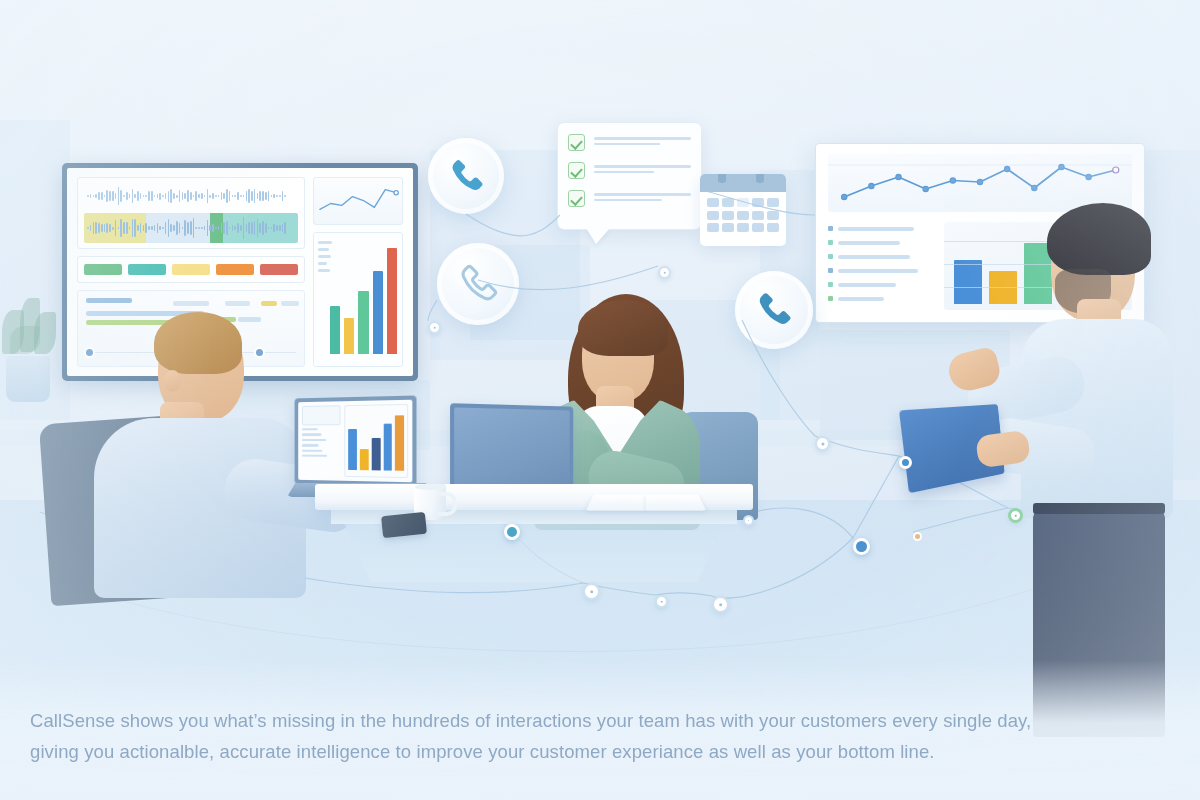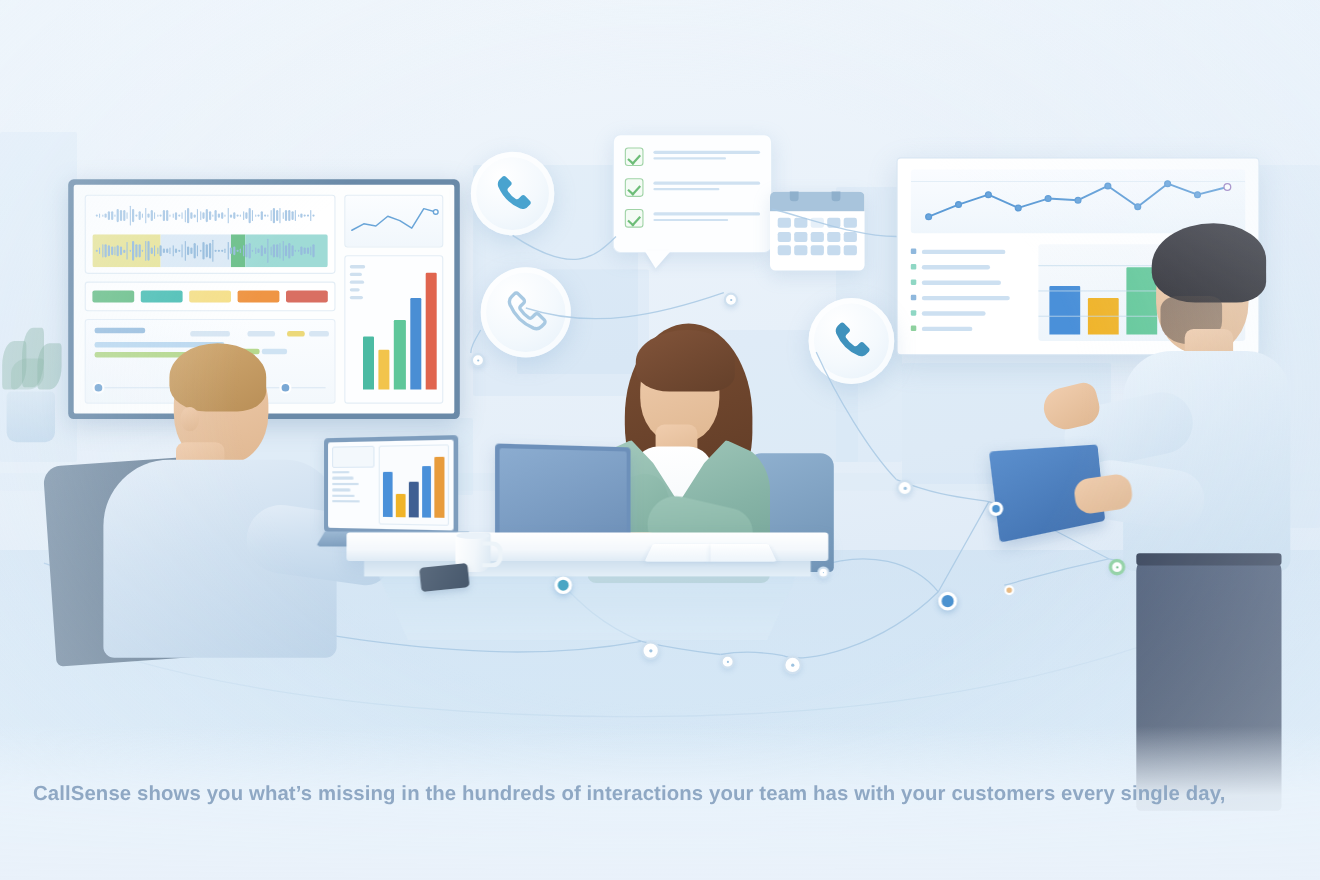--- a/index.html
+++ b/index.html
@@ -6,21 +6,20 @@
   html, body {
     width: 1200px; height: 800px;
     font-family: "Liberation Sans", sans-serif;
     overflow: hidden;
     background: #eef4fa;
   }
   #scene {
     position: relative;
     width: 1200px; height: 800px;
     background: linear-gradient(170deg, #f2f7fc 0%, #eaf2fa 30%, #e4eef8 55%, #dce9f6 75%, #d6e5f4 100%);
-    font-weight: bold;
   }
 
   
   .bg-layer { position: absolute; inset: 0; }
   .bg-block {
     position: absolute;
     background: rgba(170,200,228,0.22);
     border-radius: 2px;
   }
   .bg-soft { background: rgba(190,215,236,0.18); }
@@ -835,15 +834,16 @@
       <div class="node hollow green-ring" style="left: 1008px; top: 508px; width: 15px; height: 15px;"></div>
       <div class="node amber" style="left: 913px; top: 532px; width: 9px; height: 9px;"></div>
       <div class="node hollow" style="left: 743px; top: 515px; width: 11px; height: 11px;"></div>
     </div>
 
   <div class="vignette"></div>
   <div class="bottom-fade"></div>
 
   <div id="caption" style="color: rgb(143, 168, 196);">
     <p>CallSense shows you what’s missing in the hundreds of interactions your team has with your customers every single day,</p>
+    <p>giving you actionalble, accurate intelligence to improve your customer experiance as well as your bottom line.</p>
   </div>
 
 </div>
 
 </body></html>

